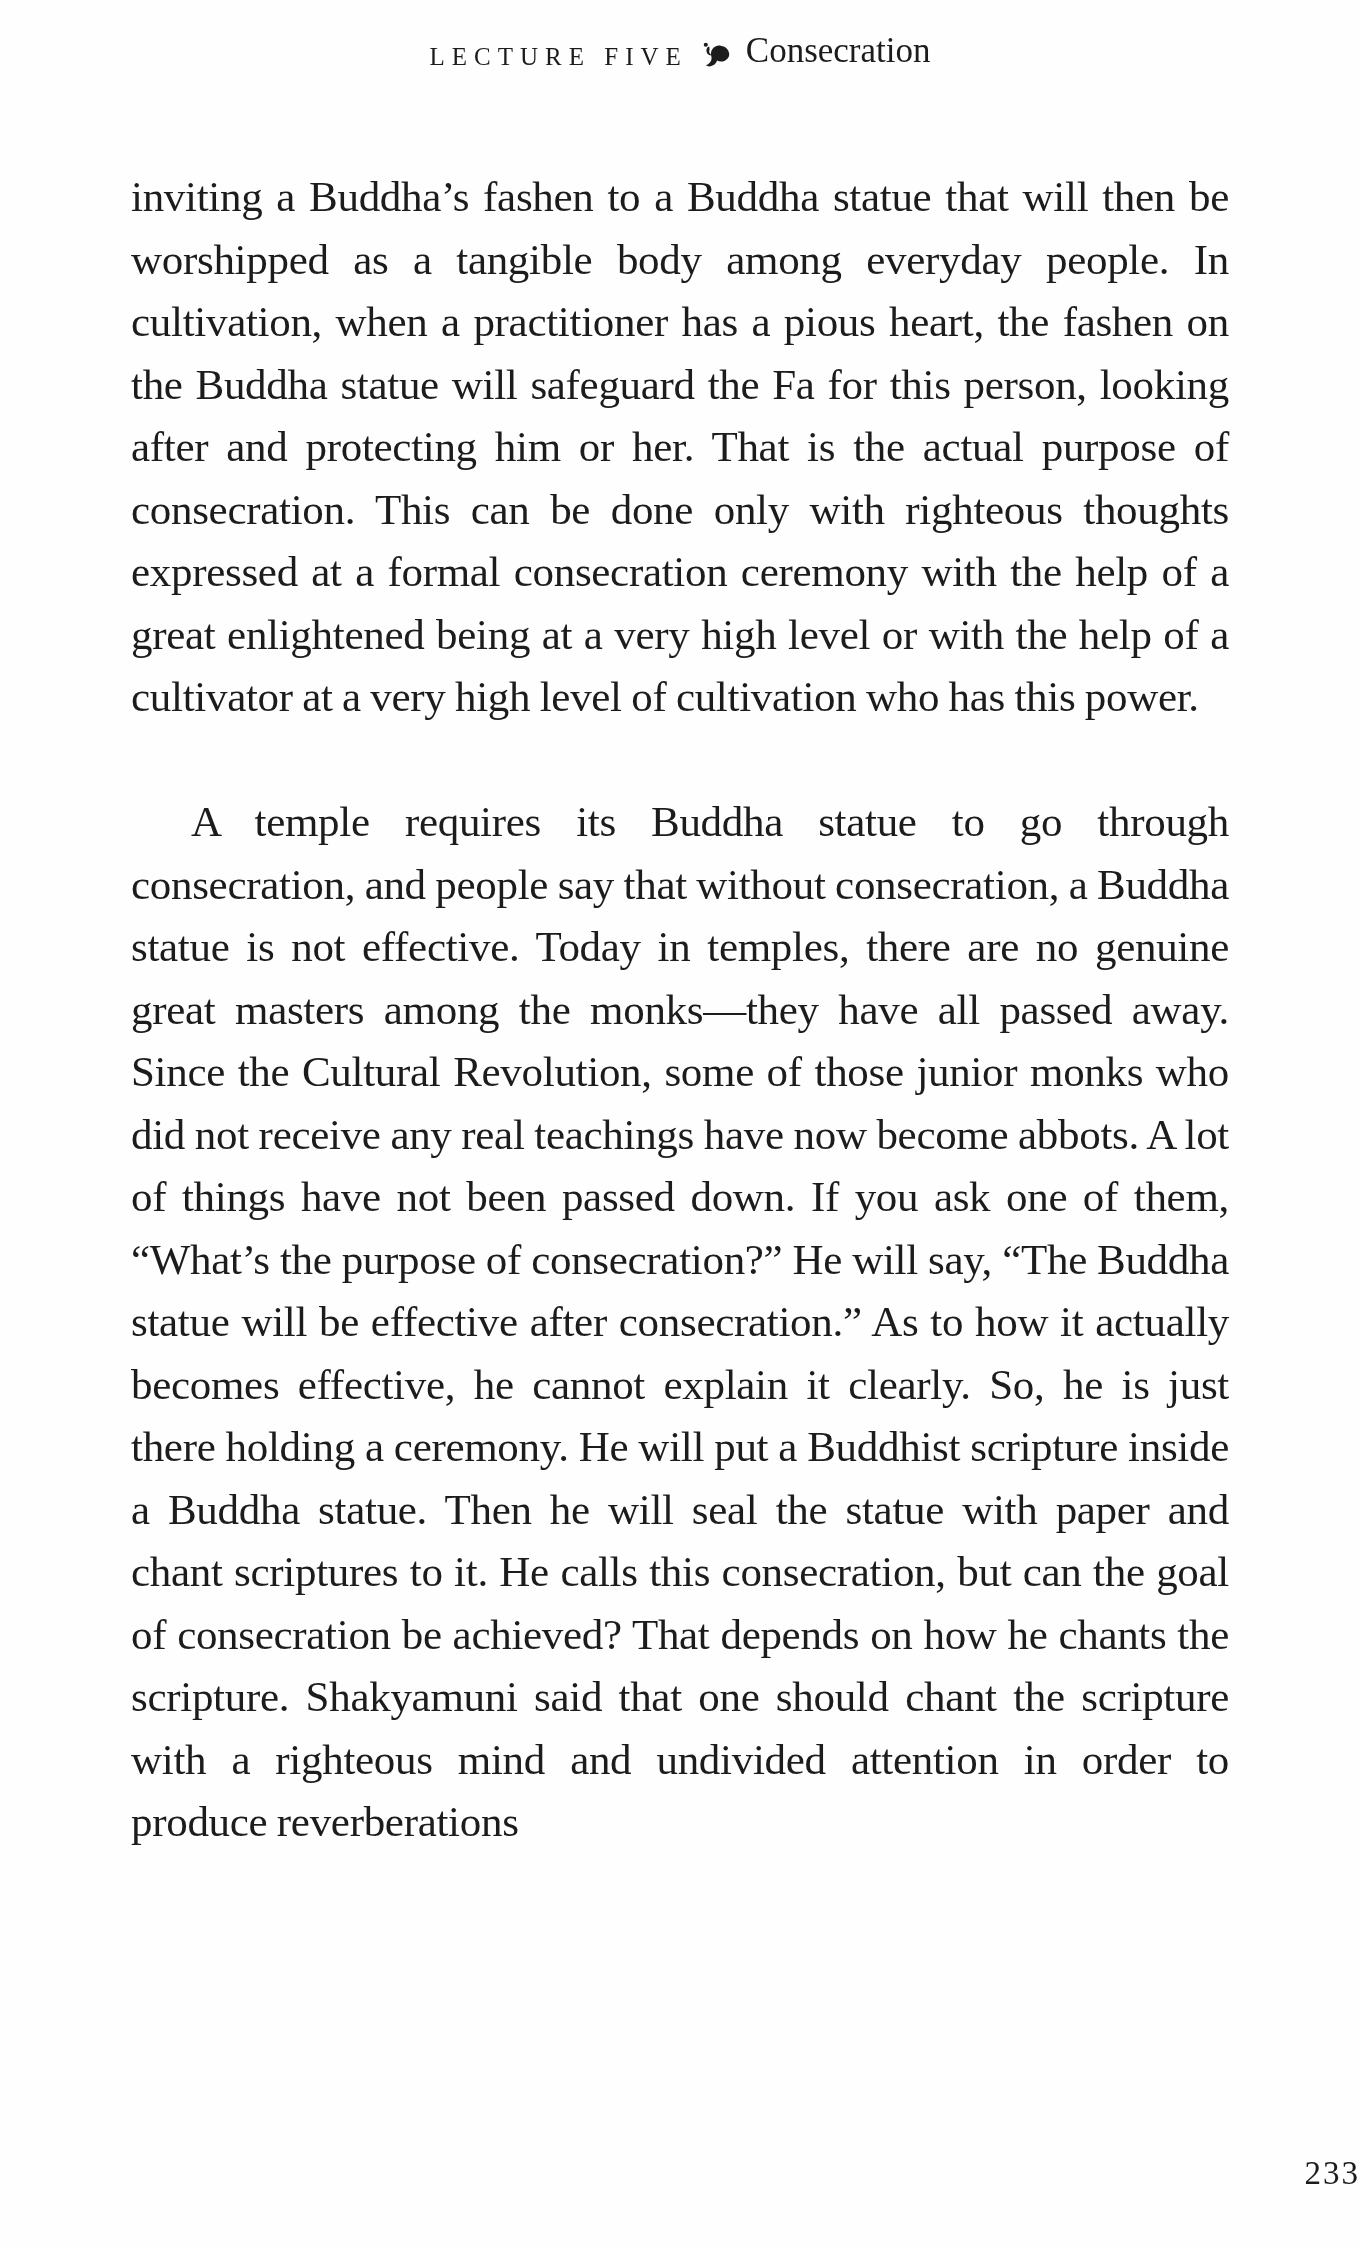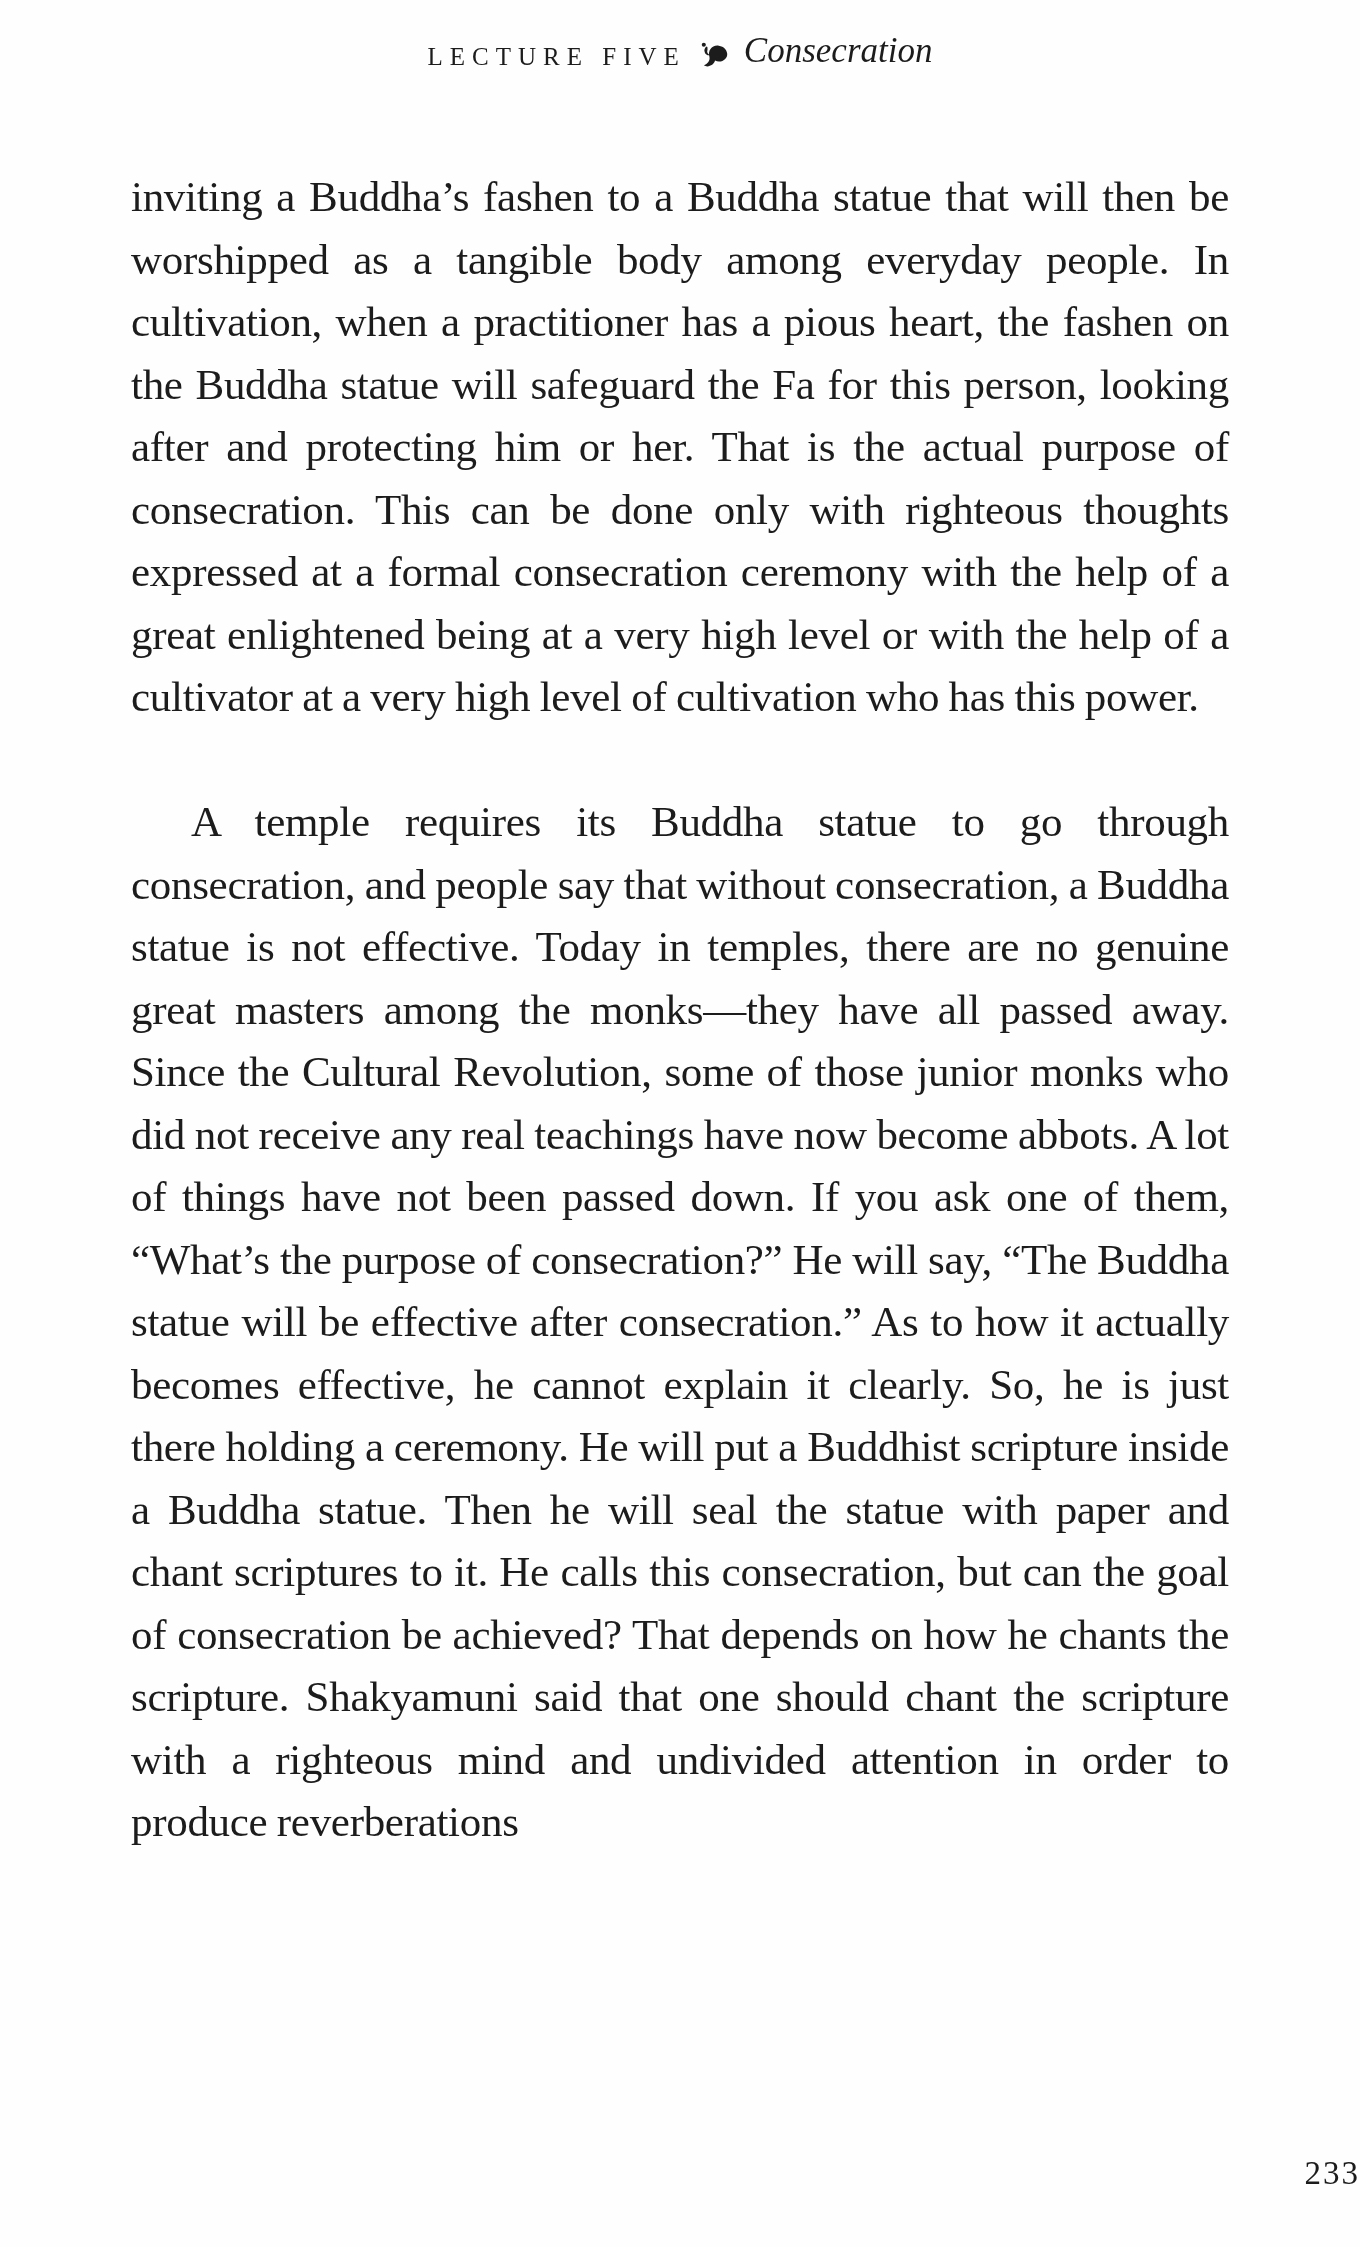--- a/index.html
+++ b/index.html
@@ -27,21 +27,20 @@
     font-size: 25px;
     letter-spacing: 7px;
     font-weight: 500;
   }
   .running-head .ornament {
     align-self: center;
     display: inline-flex;
     transform: translateY(4px);
   }
   .running-head .chapter {
-    font-style: italic;
     font-size: 35px;
   }
   .body-text {
     position: absolute;
     top: 153px;
     left: 118px;
     width: 1124px;
     font-size: 43px;
     line-height: 62.5px;
     letter-spacing: -0.3px;

